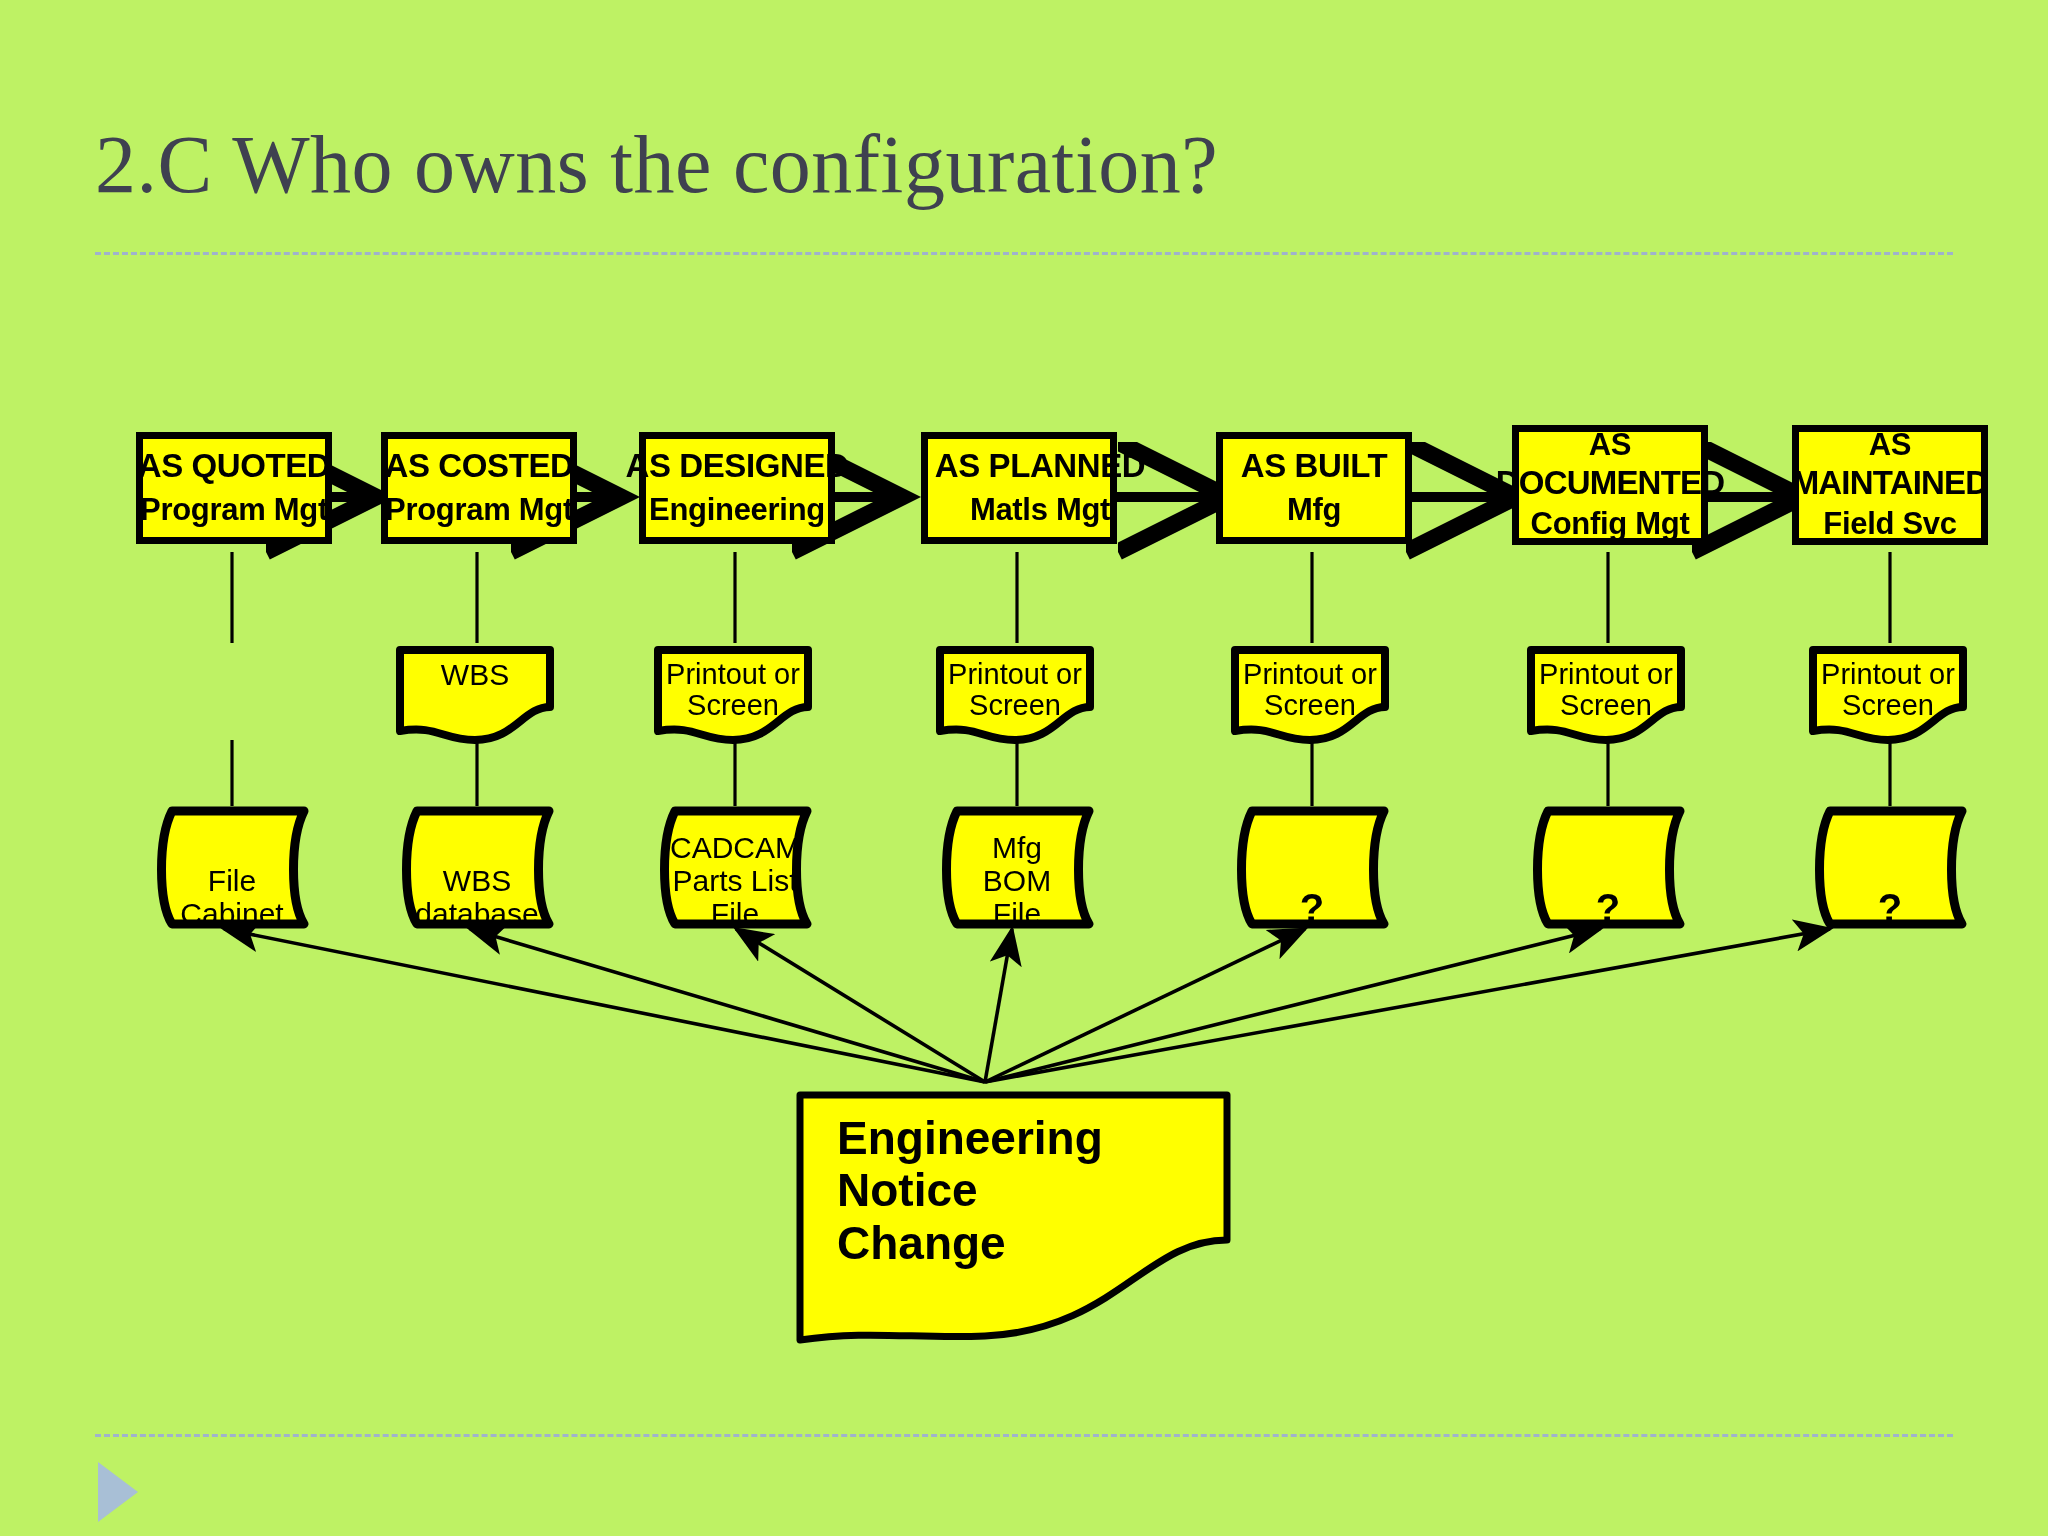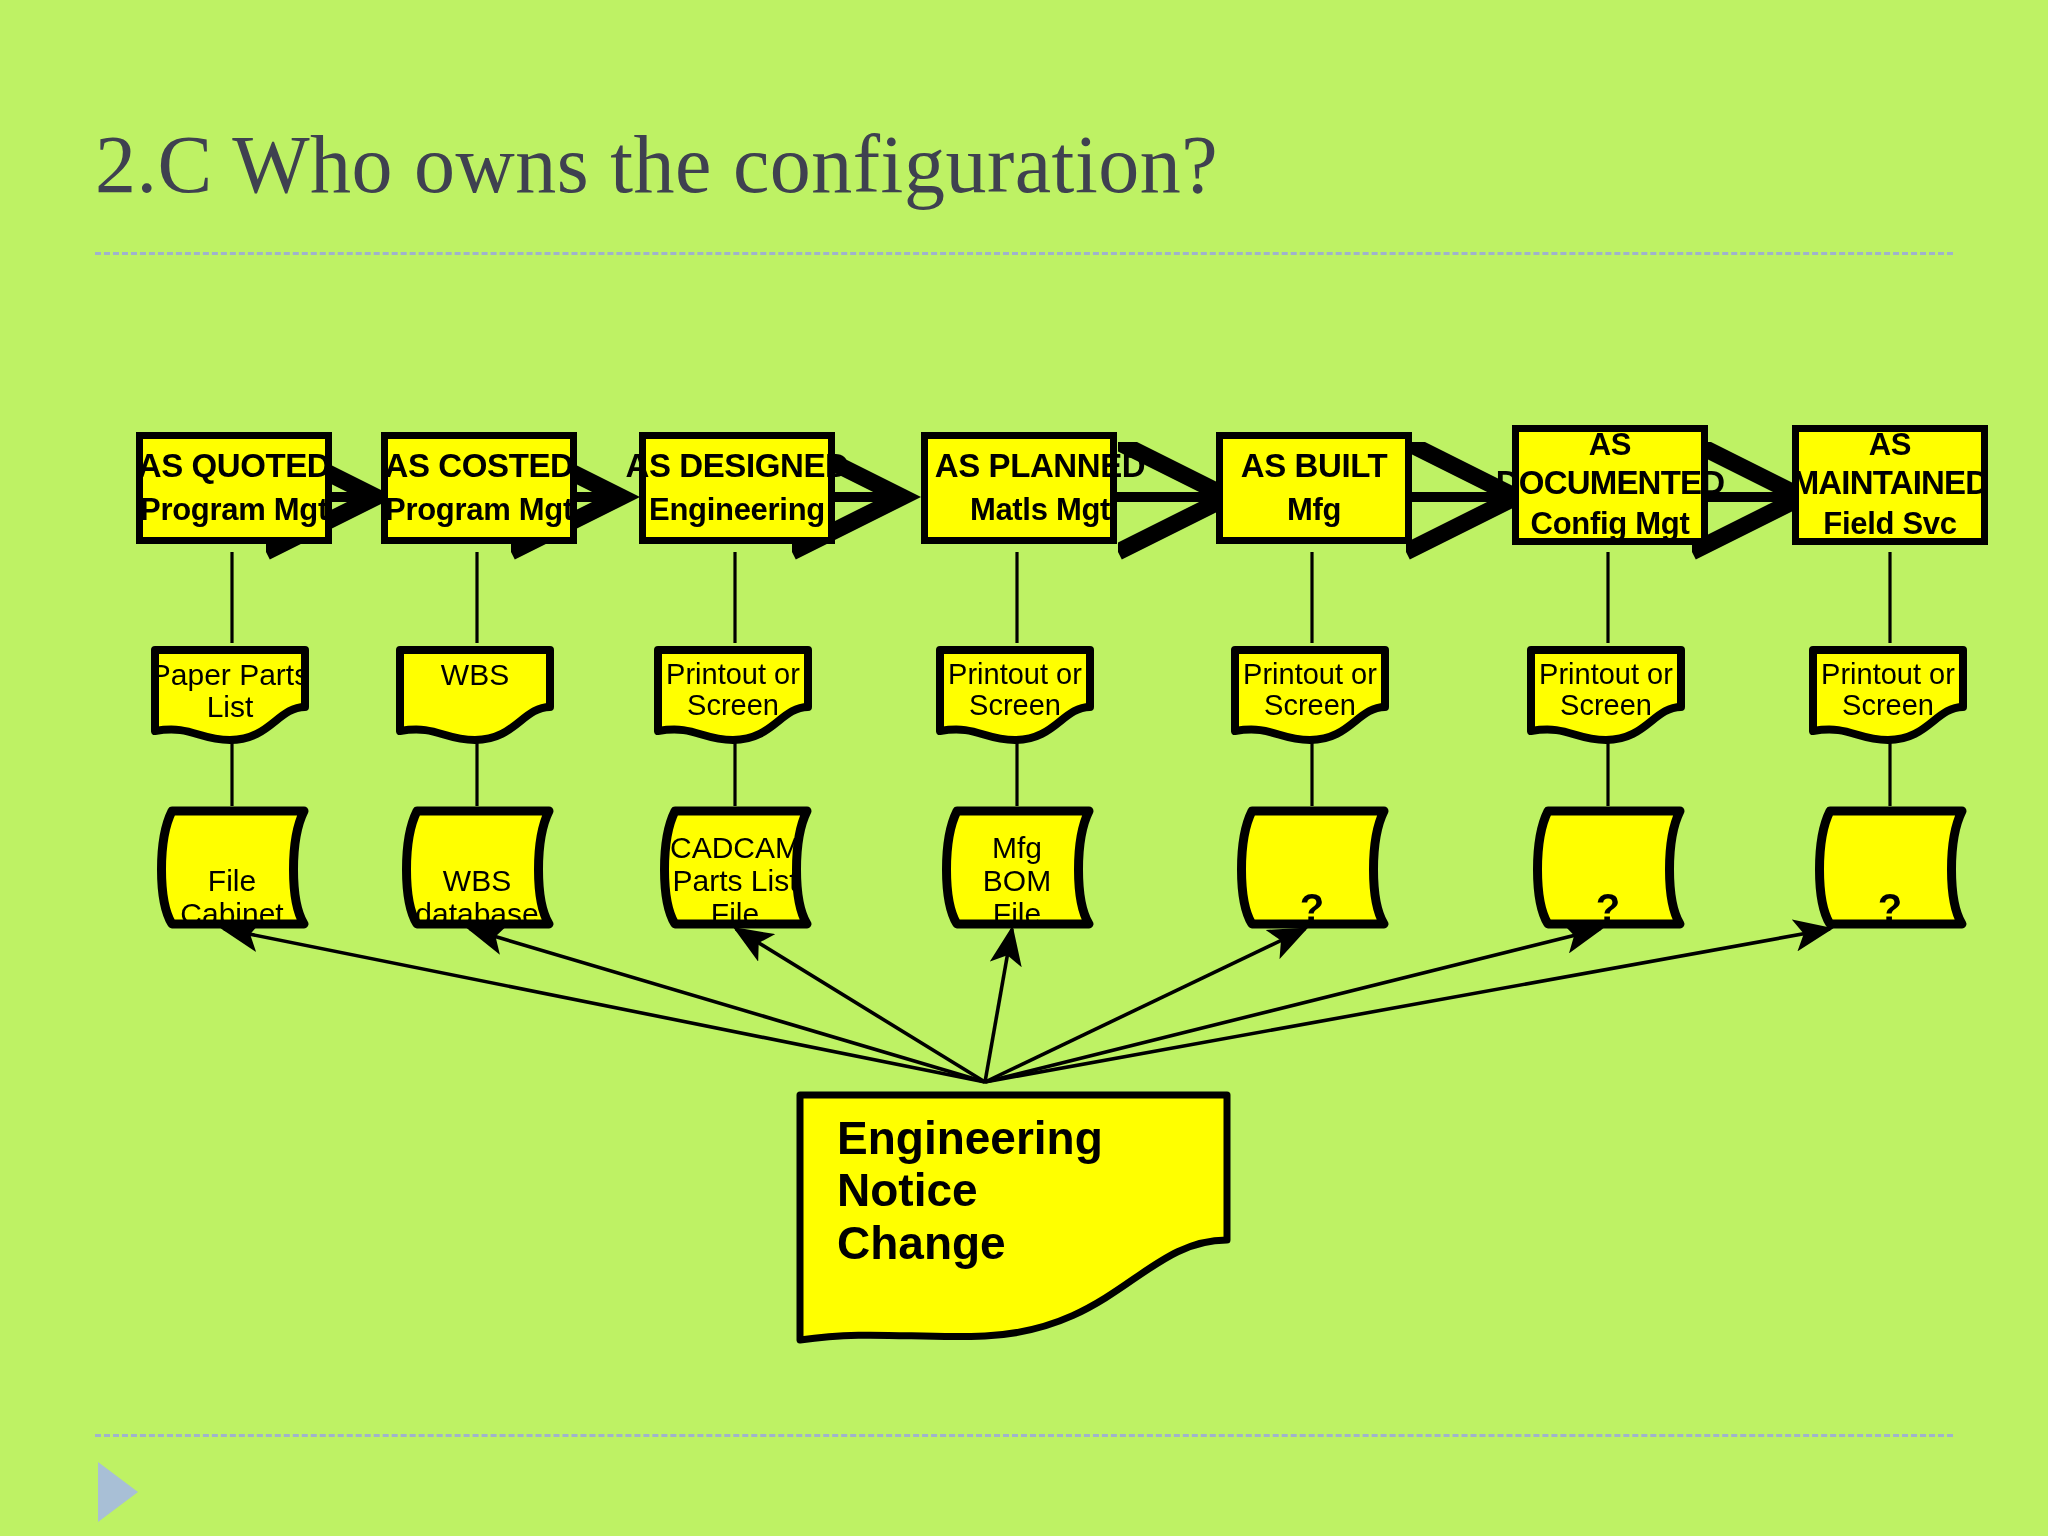--- a/index.html
+++ b/index.html
@@ -262,29 +262,20 @@
       <div class="line1b">DOCUMENTED</div>
       <div class="line2">Config Mgt</div>
     </div>
 
     <div class="proc-box three-line" style="left:1792px; top:425px; width:196px; height:120px;">
       <div class="line1">AS</div>
       <div class="line1b">MAINTAINED</div>
       <div class="line2">Field Svc</div>
     </div>
 
-    <div class="doc-shape" style="left:150px; top:645px; width:160px; height:100px;">
-      <svg viewBox="0 0 160 100" width="160" height="100">
-        <path d="M5,5 L155,5 L155,62 C128,62 120,95 80,95 C48,95 42,80 5,86 Z" fill="#ffff00" stroke="#000" stroke-width="8" stroke-linejoin="round"></path>
-      </svg>
-      <div class="doc-label">
-        <div>Paper Parts</div>
-        <div>List</div>
-      </div>
-    </div>
 
     <div class="doc-shape" style="left:395px; top:645px; width:160px; height:100px;">
       <svg viewBox="0 0 160 100" width="160" height="100">
         <path d="M5,5 L155,5 L155,62 C128,62 120,95 80,95 C48,95 42,80 5,86 Z" fill="#ffff00" stroke="#000" stroke-width="8" stroke-linejoin="round"></path>
       </svg>
       <div class="doc-label">
         <div>WBS</div>
       </div>
     </div>
 

